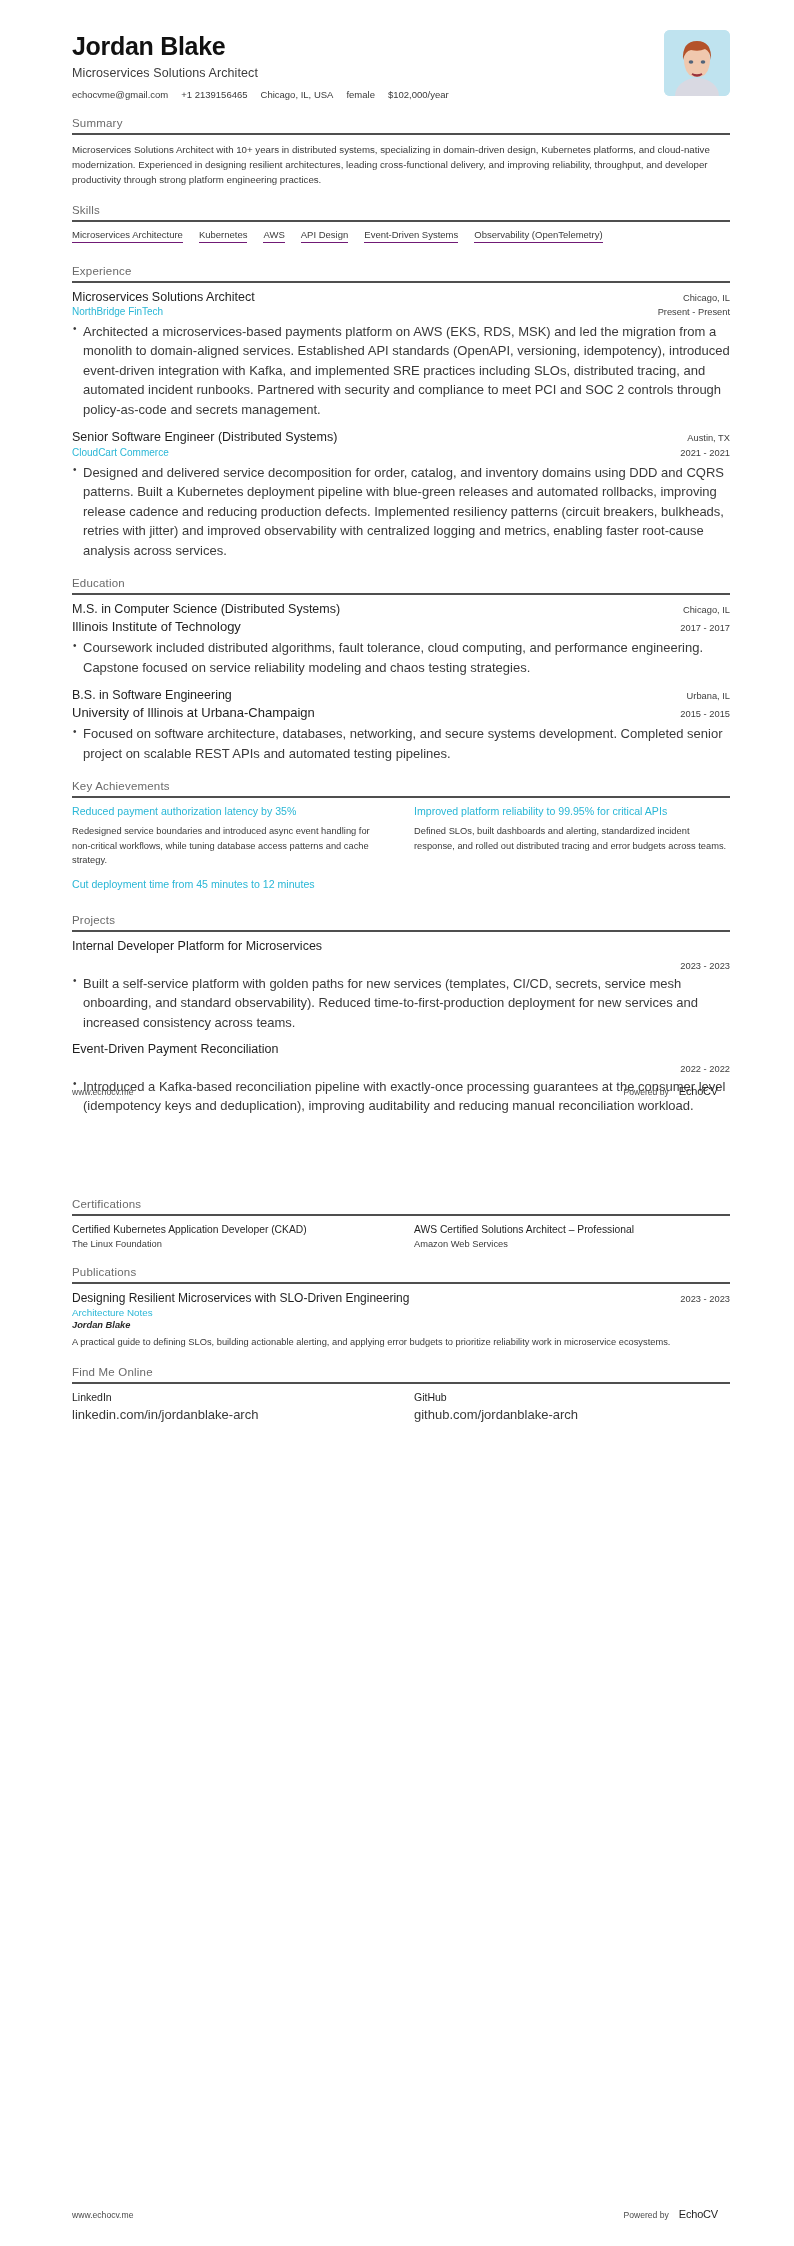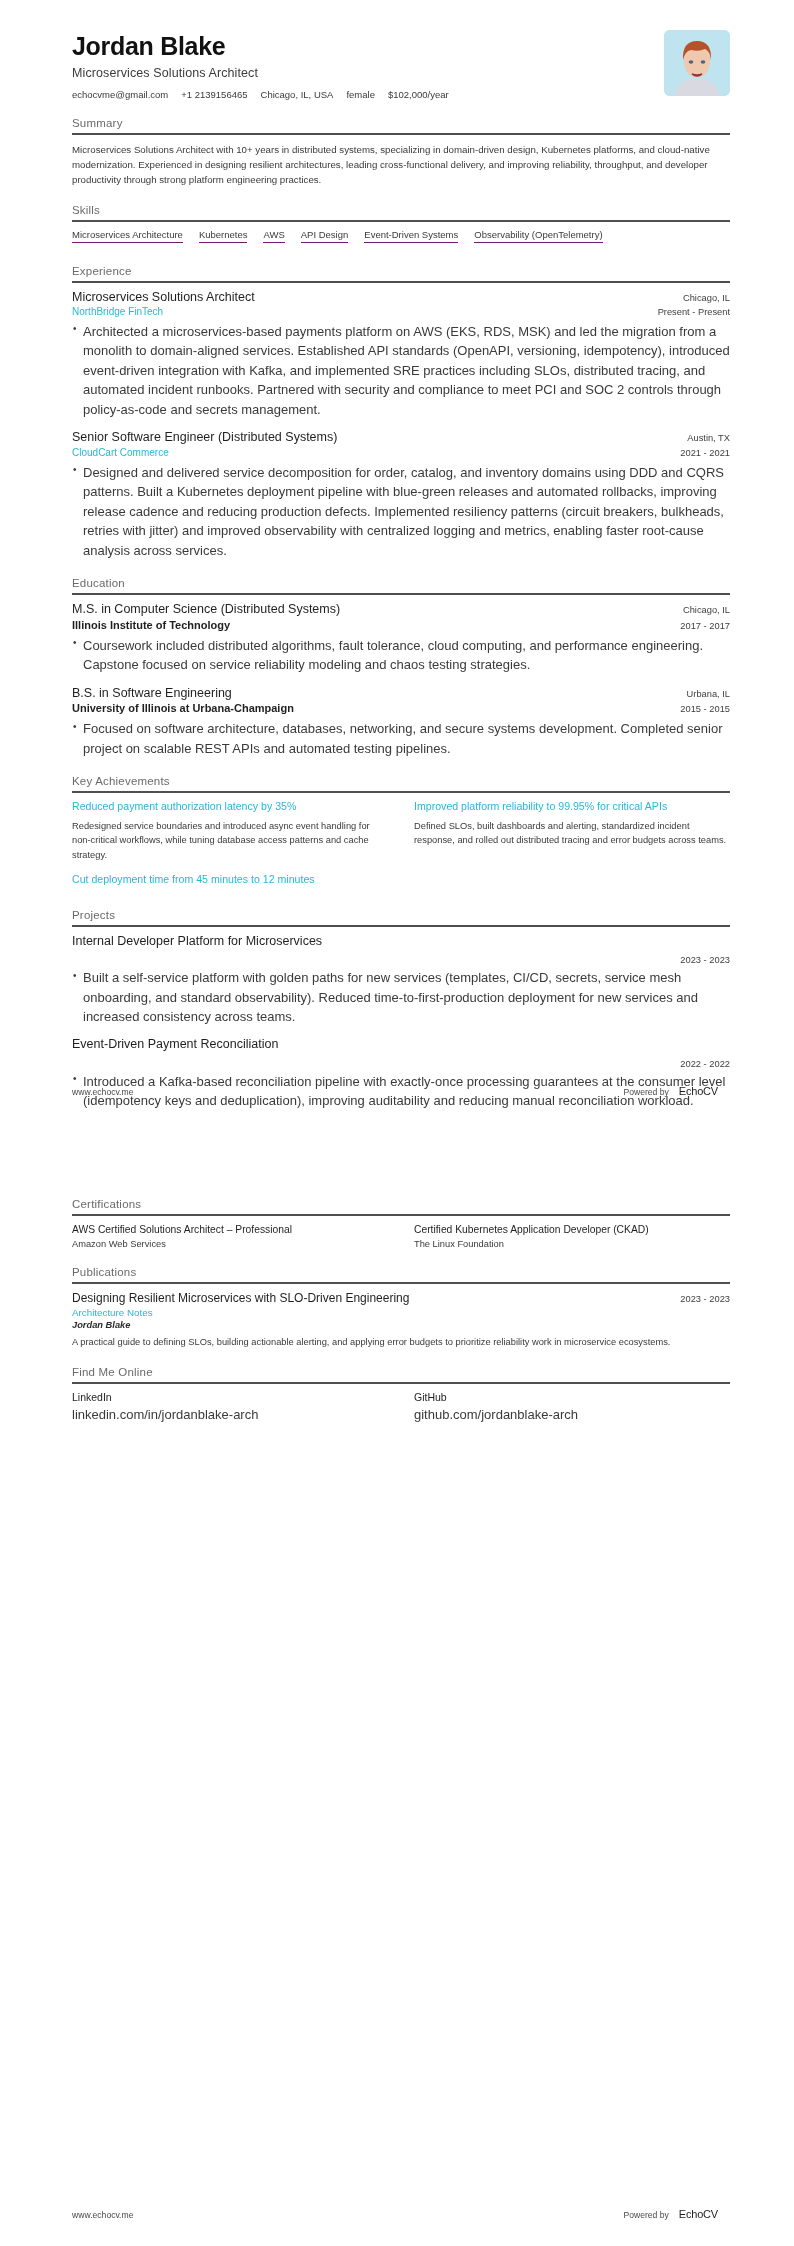--- a/index.html
+++ b/index.html
@@ -111,21 +111,21 @@
     font-size: 9.3px;
     color: #3d3d3d;
     white-space: nowrap;
     flex: 0 0 auto;
   }
   .entry-org {
     font-size: 10px;
     color: #2ab7d6;
     line-height: 1.35;
   }
-  .entry-org.dark { color: #1f1f1f; font-weight: bold; font-size: 11px; }
+  .entry-org.dark { color: #1f1f1f; font-weight: normal; font-size: 13px; }
   .entry-dates {
     font-size: 9.3px;
     color: #3d3d3d;
     white-space: nowrap;
     flex: 0 0 auto;
   }
   ul.bullets { list-style: none; margin-top: 3px; }
   ul.bullets li {
     position: relative;
     padding-left: 11px;
@@ -388,26 +388,26 @@
   </div>
 </div>
 
 <div class="page two">
 
   <div class="section">
     <div class="sec-title">Certifications</div>
     <div class="sec-rule"></div>
     <div class="two-col">
       <div>
+        <div class="cert-name">Certified Kubernetes Application Developer (CKAD)</div>
+        <div class="cert-issuer">The Linux Foundation</div>
+      </div>
+      <div>
         <div class="cert-name">AWS Certified Solutions Architect – Professional</div>
         <div class="cert-issuer">Amazon Web Services</div>
-      </div>
-      <div>
-        <div class="cert-name">Certified Kubernetes Application Developer (CKAD)</div>
-        <div class="cert-issuer">The Linux Foundation</div>
       </div>
     </div>
   </div>
 
   <div class="section">
     <div class="sec-title">Publications</div>
     <div class="sec-rule"></div>
     <div>
       <div class="entry-row">
         <div class="pub-title">Designing Resilient Microservices with SLO-Driven Engineering</div>

